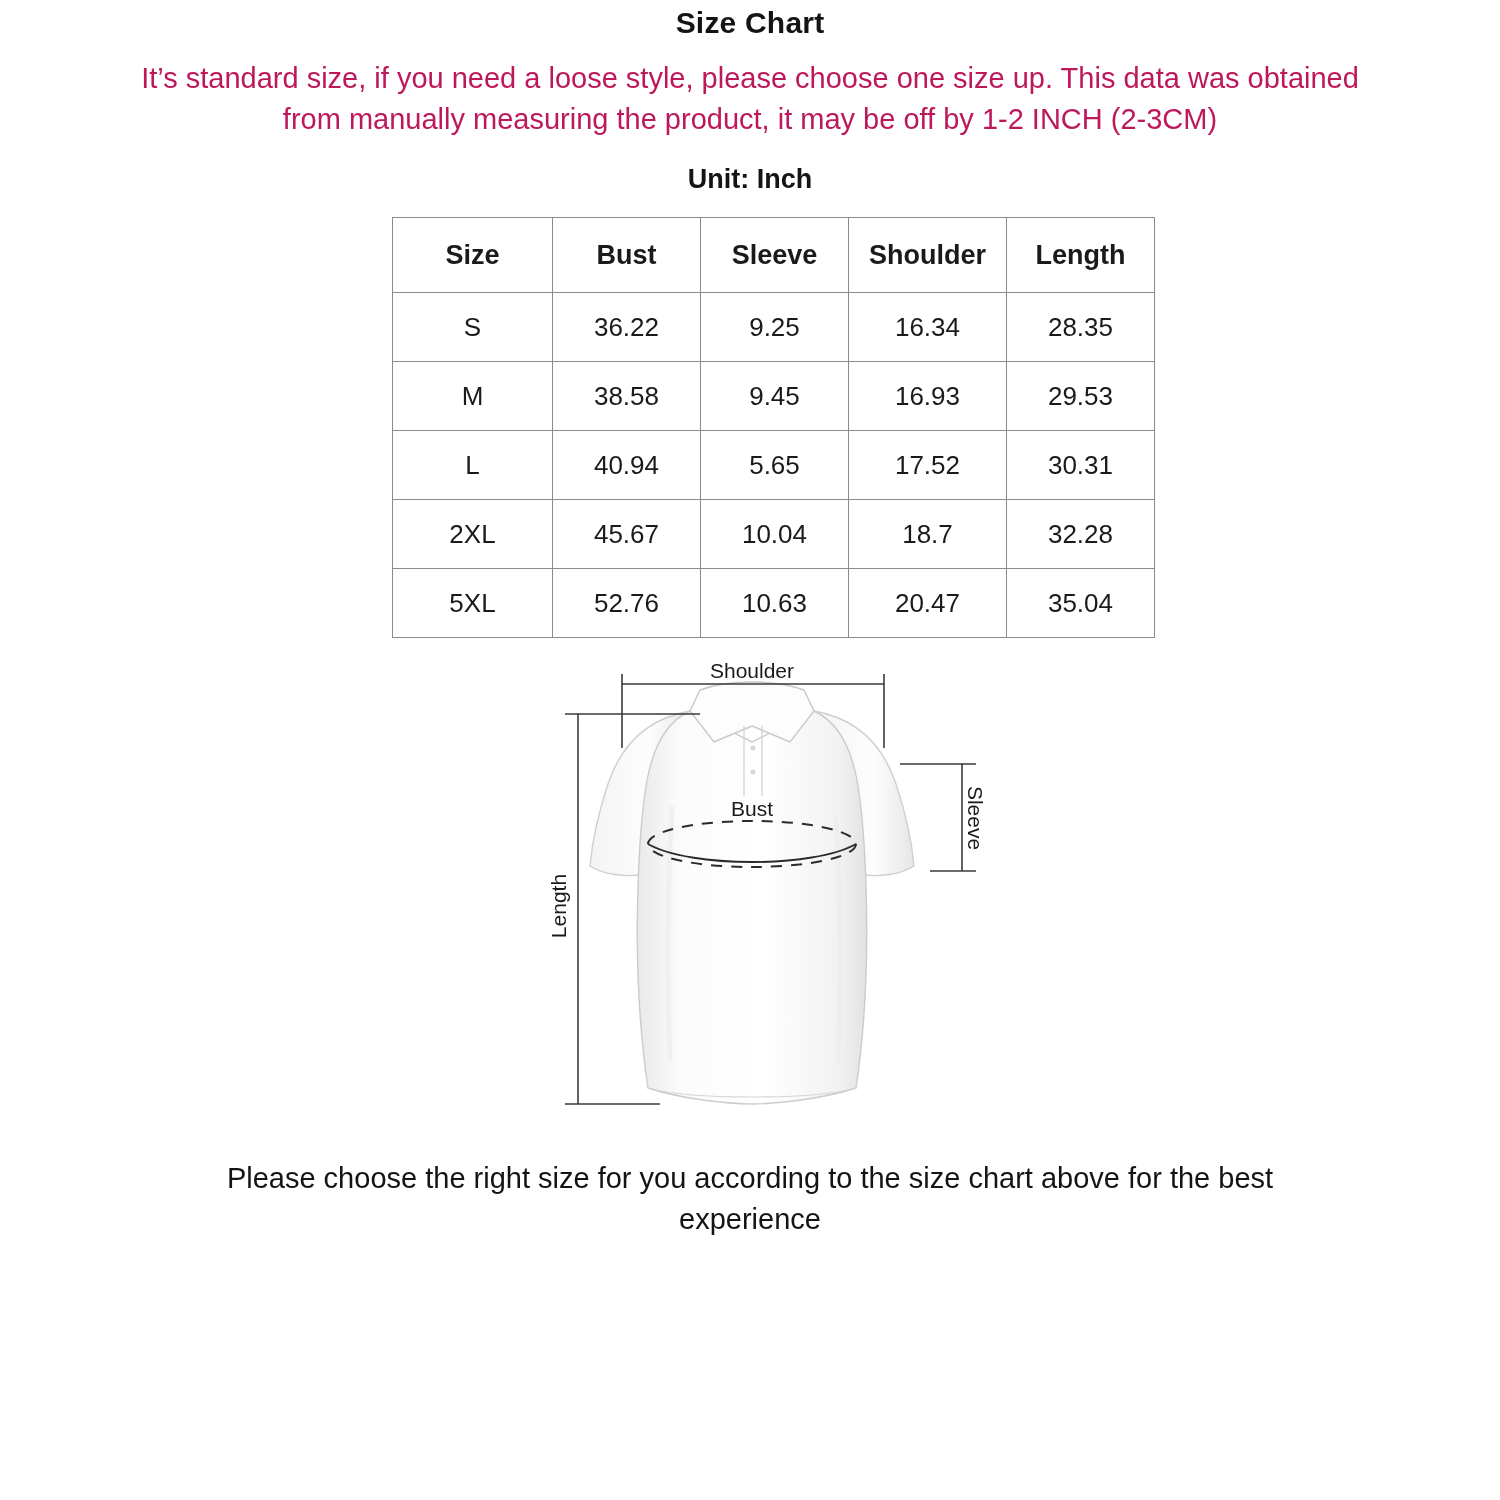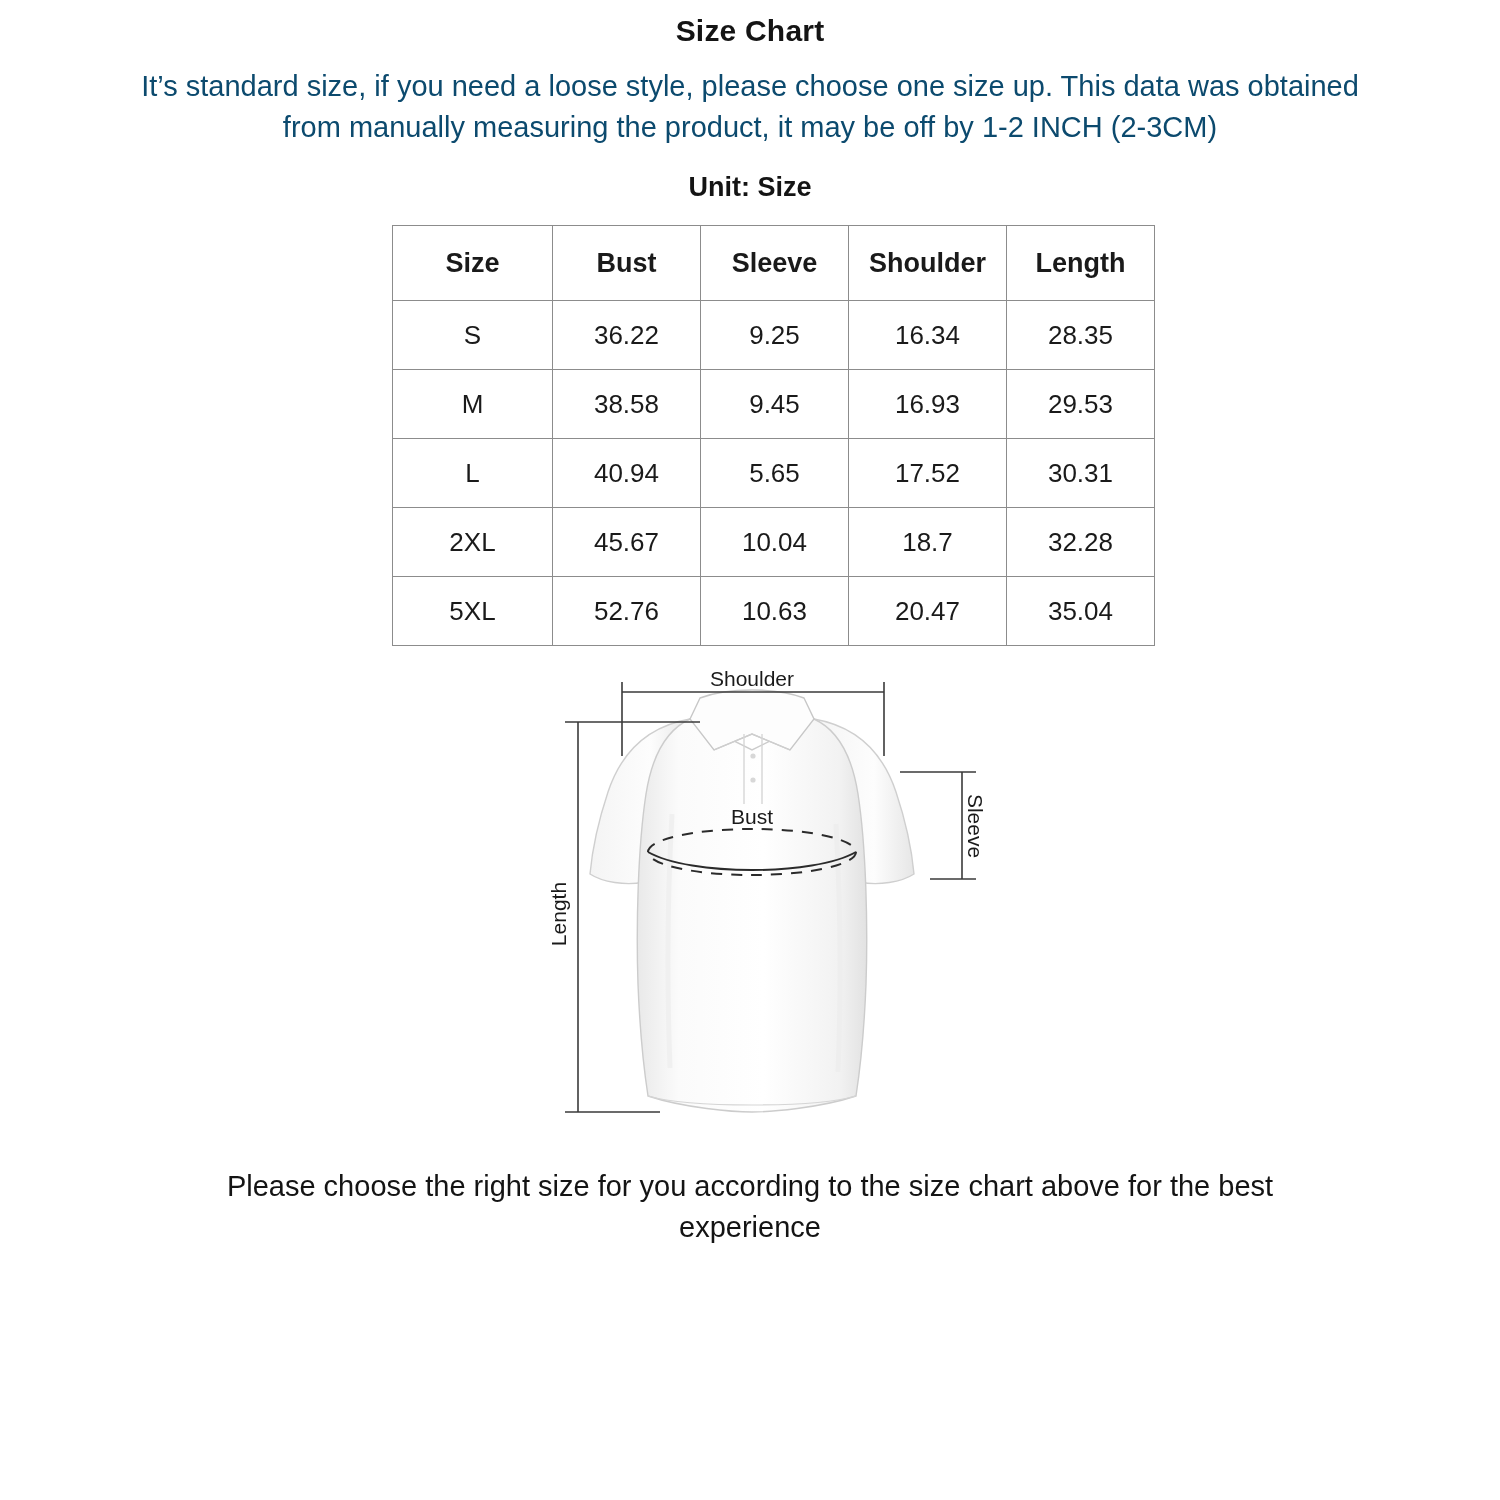--- a/index.html
+++ b/index.html
@@ -21,30 +21,30 @@
     position: relative;
     box-sizing: border-box;
   }
 
   
   .title {
     text-align: center;
     font-size: 30px;
     font-weight: bold;
     letter-spacing: 0.2px;
-    margin-top: 14px;
+    margin-top: 6px;
     color: #141414;
   }
   .intro {
     text-align: center;
     font-size: 29px;
     line-height: 41px;
     margin-top: 18px;
     padding: 0 140px;
-    color: #0c4a6e;
+    color: #be185d;
   }
   .unit {
     text-align: center;
     font-size: 27px;
     font-weight: bold;
     margin-top: 24px;
     color: #141414;
   }
 
   
@@ -108,21 +108,21 @@
 <div class="page">
 
   <div class="title">Size Chart</div>
 
   <div class="intro">
     <span>It’s standard size, if you need a loose style, please choose one size up.</span>
     <span>This data was obtained from manually measuring the product, it</span>
     <span>may be off by 1-2 INCH (2-3CM)</span>
   </div>
 
-  <div class="unit">Unit: Size</div>
+  <div class="unit">Unit: Inch</div>
 
   <div class="table-wrap">
     <table class="size-table">
       <colgroup>
         <col class="c-size">
           <col class="c-bust">
           <col class="c-sleeve">
           <col class="c-shoulder">
           <col class="c-length">
       </colgroup>

